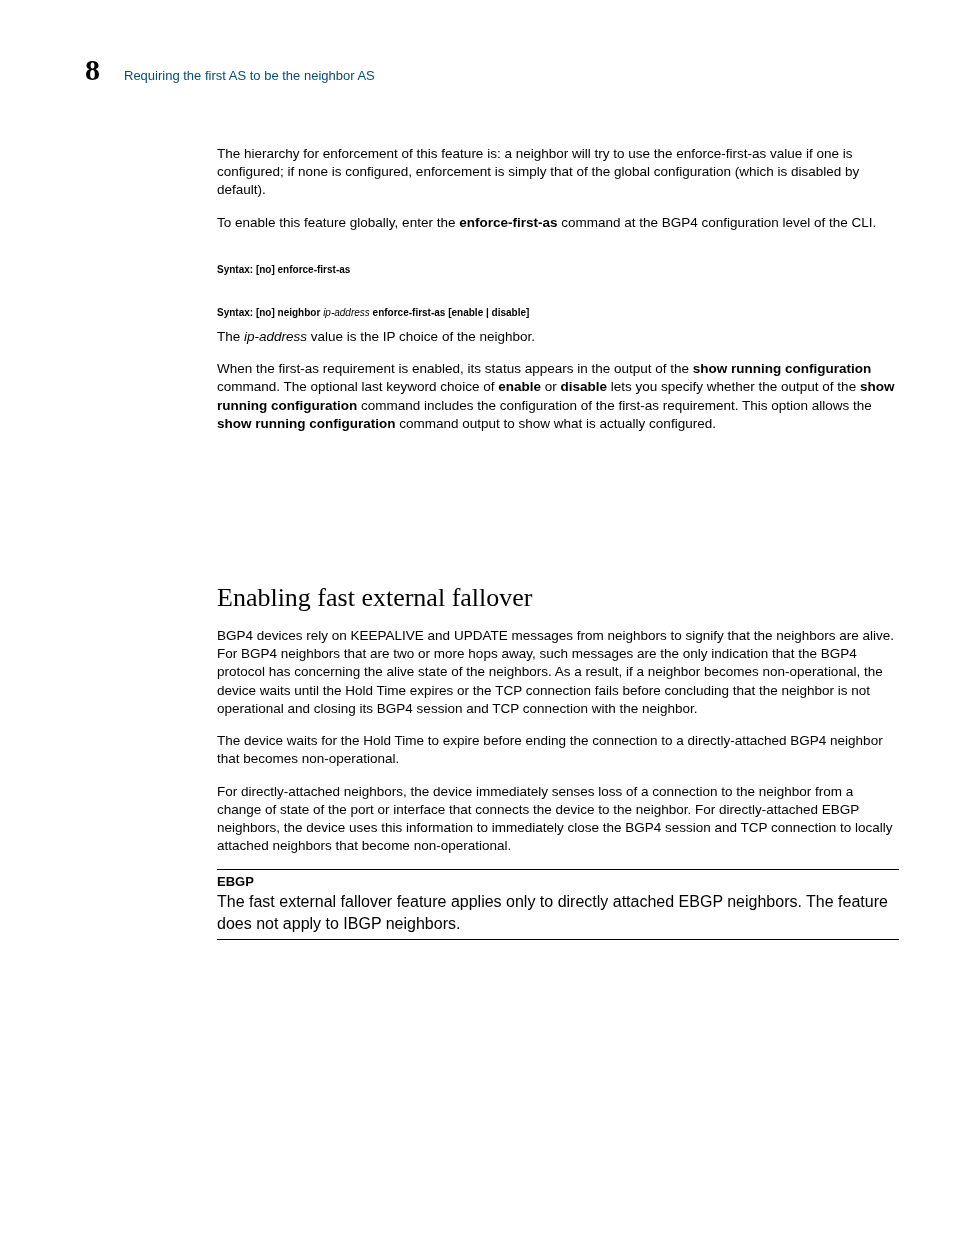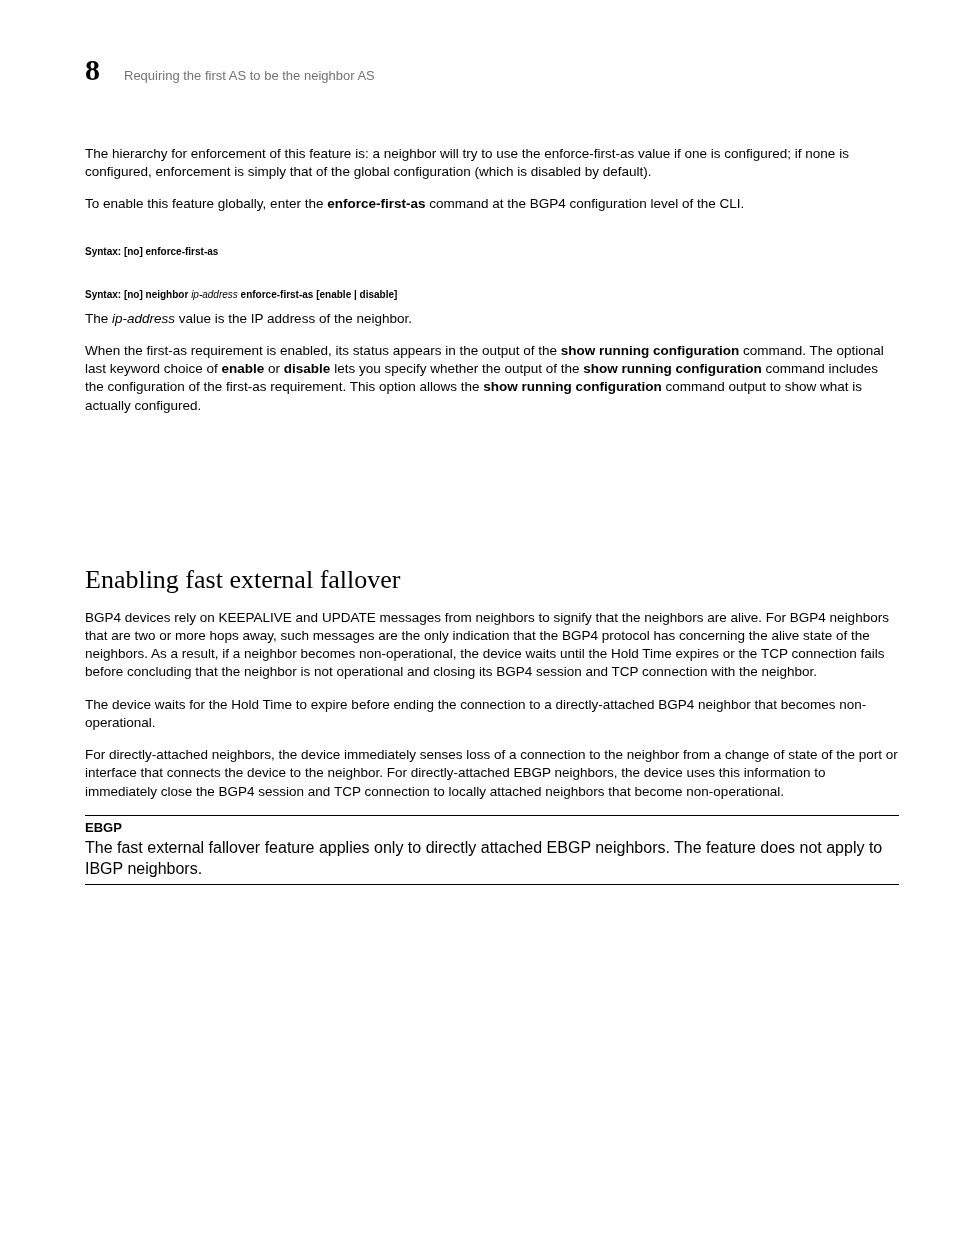--- a/index.html
+++ b/index.html
@@ -21,23 +21,24 @@
     margin-bottom: 60px;
   }
   .chapter-number {
     font-family: Georgia, 'Times New Roman', serif;
     font-size: 30px;
     font-weight: bold;
     line-height: 1;
   }
   .header-title {
     font-size: 13px;
-    color: #737373;
+    color: #0c4a6e;
   }
   .content {
+    margin-left: 132px;
   }
   p {
     font-size: 13.5px;
     line-height: 1.35;
     margin: 0 0 14px 0;
   }
   .bold { font-weight: bold; }
   .italic { font-style: italic; }
   .syntax-line {
     font-size: 10px;
@@ -89,21 +90,21 @@
     <div class="syntax-line">
       <span class="bold">Syntax:  </span><span class="bold">[no] enforce-first-as</span>
     </div>
 
 
     <div class="syntax-line">
       <span class="bold">Syntax:  </span><span class="bold">[no] neighbor </span><span class="italic">ip-address</span><span class="bold"> enforce-first-as [enable | disable]</span>
     </div>
 
     <p>
-      <span>The </span><span class="italic">ip-address</span><span> value is the IP address of the neighbor.</span>
+      <span>The </span><span class="italic">ip-address</span><span> value is the IP choice of the neighbor.</span>
     </p>
 
     <p>
       <span>When the first-as requirement is enabled, its status appears in the output of the </span><span class="bold">show running configuration</span><span> command. The optional last keyword choice of </span><span class="bold">enable</span><span> or </span><span class="bold">disable</span><span> lets you specify whether the output of the </span><span class="bold">show running configuration</span><span> command includes the configuration of the first-as requirement. This option allows the </span><span class="bold">show running configuration</span><span> command output to show what is actually configured.</span>
     </p>
 
 
     <h2 class="section-heading">Enabling fast external fallover</h2>
 
     <p>BGP4 devices rely on KEEPALIVE and UPDATE messages from neighbors to signify that the neighbors are alive. For BGP4 neighbors that are two or more hops away, such messages are the only indication that the BGP4 protocol has concerning the alive state of the neighbors. As a result, if a neighbor becomes non-operational, the device waits until the Hold Time expires or the TCP connection fails before concluding that the neighbor is not operational and closing its BGP4 session and TCP connection with the neighbor.</p>

